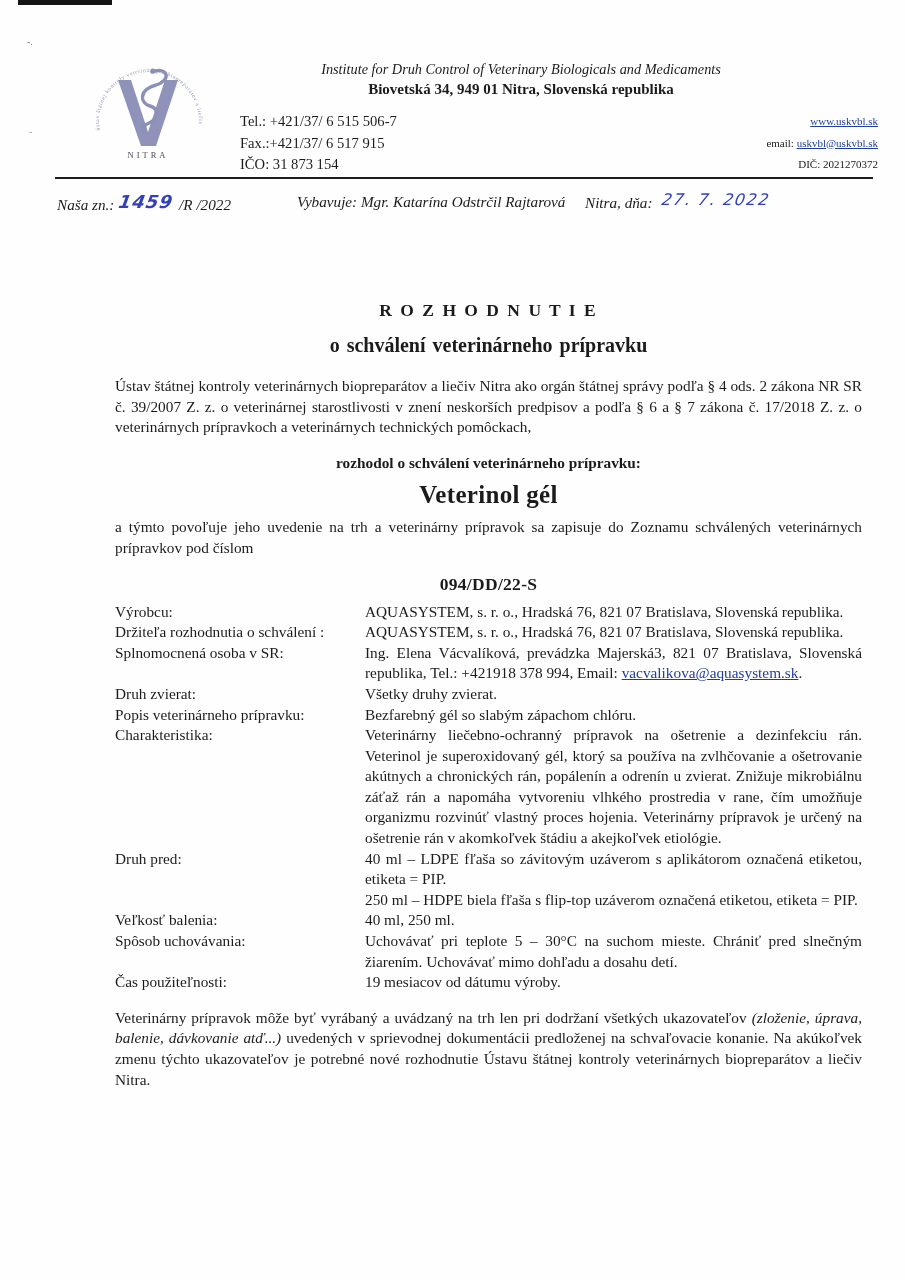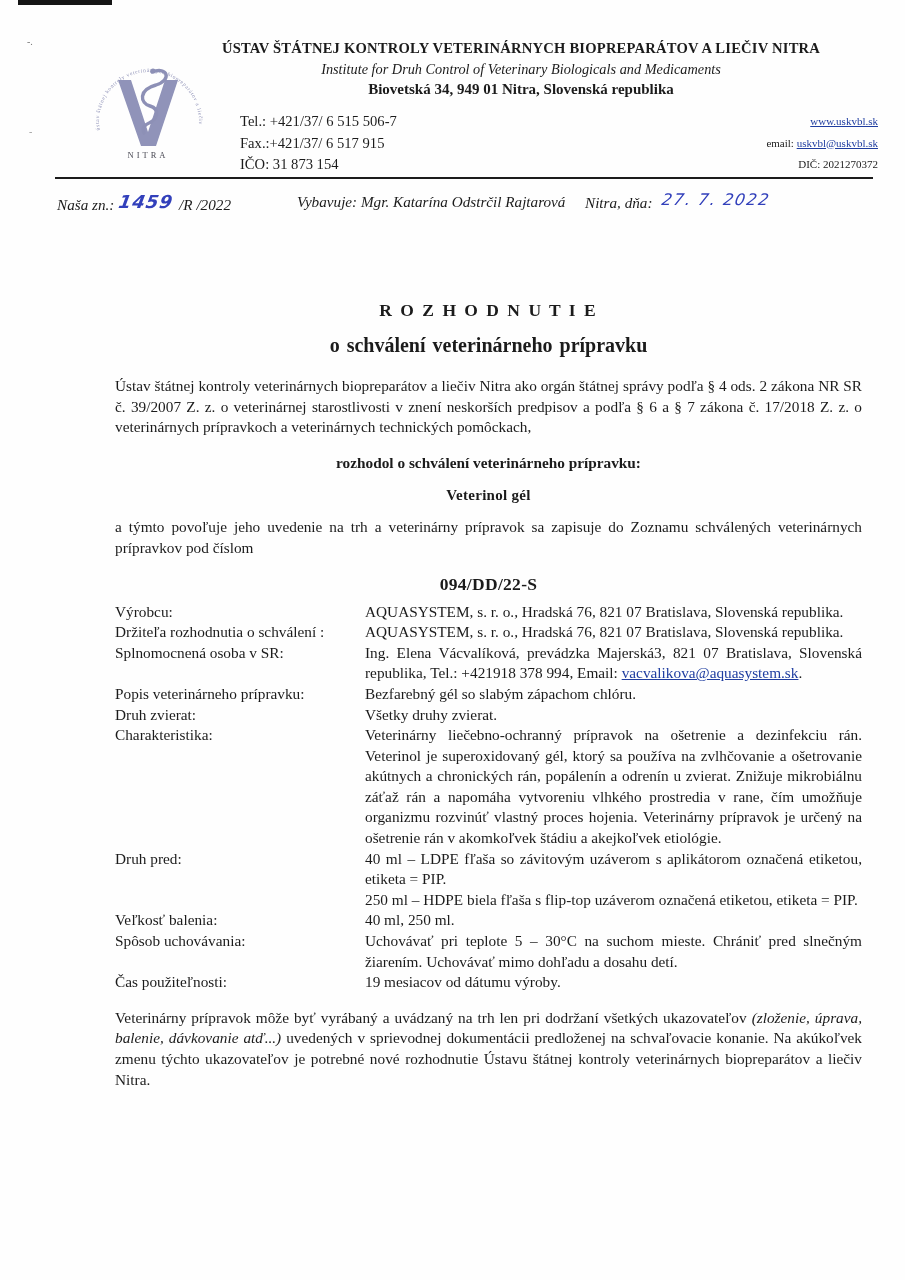--- a/index.html
+++ b/index.html
@@ -33,21 +33,21 @@
   }
   .hw-zn   { font-size:18px; font-weight:bold; margin:0 2px 0 1px; position:relative; top:-2px; letter-spacing:1px; }
   .hw-date { font-size:16px; margin-left:6px; position:relative; top:-3px; letter-spacing:1.5px; }
 
   
   .main { position:absolute; left:115px; top:300px; width:747px; font-size:15.3px; line-height:20.6px; }
   .doc-title { text-align:center; font-weight:bold; font-size:17.5px; letter-spacing:2px; }
   .doc-subtitle { text-align:center; font-weight:bold; font-size:20px; margin-top:14px; word-spacing:2px; }
   .para { text-align:justify; margin-top:21px; }
   .decision-line { text-align:center; font-weight:bold; margin-top:5px; }
-  .product-name { text-align:center; font-weight:bold; font-size:15px; margin-top:11px; letter-spacing:0.3px; }
+  .product-name { text-align:center; font-weight:bold; font-size:25px; margin-top:11px; letter-spacing:0.3px; }
   .reg-para { text-align:justify; margin-top:12px; }
   .reg-number { text-align:center; font-weight:bold; font-size:17.5px; margin-top:4px; letter-spacing:0.3px; }
 
   .details { margin-top:7px; }
   .drow { display:flex; }
   .dlabel { width:250px; flex:none; }
   .dvalue { flex:1; text-align:justify; white-space:pre-line; }
 
   .closing { text-align:justify; margin-top:15px; }
   .it { font-style:italic; }
@@ -67,21 +67,20 @@
     </defs>
     <text font-size="5.4" fill="#8d90b6" letter-spacing="0.7" font-family="Liberation Serif, serif">
       <textPath href="#ringPath" startOffset="2">ústav štátnej kontroly veterinárnych biopreparátov a liečiv</textPath>
     </text>
     <path d="M 32,30 L 55,96 L 70,96 L 92,30 L 79,30 L 62,82 L 45,30 Z" fill="#9093b9"></path>
     <path d="M 66,22 C 82,16 86,30 70,35 C 52,40 54,53 64,56 C 74,59 72,69 63,73 C 58,75 56,79 58,83" fill="none" stroke="#8d90b6" stroke-width="3.4" stroke-linecap="round"></path>
     <circle cx="67" cy="21" r="2.6" fill="#8d90b6"></circle>
     <text x="62" y="108" text-anchor="middle" font-size="8.5" letter-spacing="3" fill="#4a4a55" font-family="Liberation Serif, serif">NITRA</text>
   </svg>
 
-  <div class="org-name">ÚSTAV ŠTÁTNEJ KONTROLY VETERINÁRNYCH BIOPREPARÁTOV A LIEČIV NITRA</div>
   <div class="org-en">Institute for Druh Control of Veterinary Biologicals and Medicaments</div>
   <div class="org-addr">Biovetská 34, 949 01 Nitra, Slovenská republika</div>
 
   <div class="tel-block">
     <div>Tel.: +421/37/ 6 515 506-7</div>
     <div>Fax.:+421/37/ 6 517 915</div>
     <div>IČO: 31 873 154</div>
   </div>
 
   <div class="right-block">
@@ -130,26 +129,26 @@
       </div>
       <div class="drow">
         <div class="dlabel">Držiteľa rozhodnutia o schválení :</div>
         <div class="dvalue">AQUASYSTEM, s. r. o., Hradská 76, 821 07 Bratislava, Slovenská republika.</div>
       </div>
       <div class="drow">
         <div class="dlabel">Splnomocnená osoba v SR:</div>
         <div class="dvalue"><span>Ing. Elena Vácvalíková, prevádzka Majerská3, 821 07 Bratislava, Slovenská republika, Tel.: +421918 378 994, Email: </span><a class="doclink">vacvalikova@aquasystem.sk</a><span>.</span></div>
       </div>
       <div class="drow">
+        <div class="dlabel">Druh zvierat:</div>
+        <div class="dvalue">Všetky druhy zvierat.</div>
+      </div>
+      <div class="drow">
         <div class="dlabel">Popis veterinárneho prípravku:</div>
         <div class="dvalue">Bezfarebný gél so slabým zápachom chlóru.</div>
-      </div>
-      <div class="drow">
-        <div class="dlabel">Druh zvierat:</div>
-        <div class="dvalue">Všetky druhy zvierat.</div>
       </div>
       <div class="drow">
         <div class="dlabel">Charakteristika:</div>
         <div class="dvalue">Veterinárny liečebno-ochranný prípravok na ošetrenie a dezinfekciu rán. Veterinol je superoxidovaný gél, ktorý sa používa na zvlhčovanie a ošetrovanie akútnych a chronických rán, popálenín a odrenín u zvierat. Znižuje mikrobiálnu záťaž rán a napomáha vytvoreniu vlhkého prostredia v rane, čím umožňuje organizmu rozvinúť vlastný proces hojenia. Veterinárny prípravok je určený na ošetrenie rán v akomkoľvek štádiu a akejkoľvek etiológie.</div>
       </div>
       <div class="drow">
         <div class="dlabel">Druh pred:</div>
         <div class="dvalue">40 ml – LDPE fľaša so závitovým uzáverom s aplikátorom označená etiketou, etiketa = PIP.
 250 ml – HDPE biela fľaša s flip-top uzáverom označená etiketou, etiketa = PIP.</div>
       </div>

